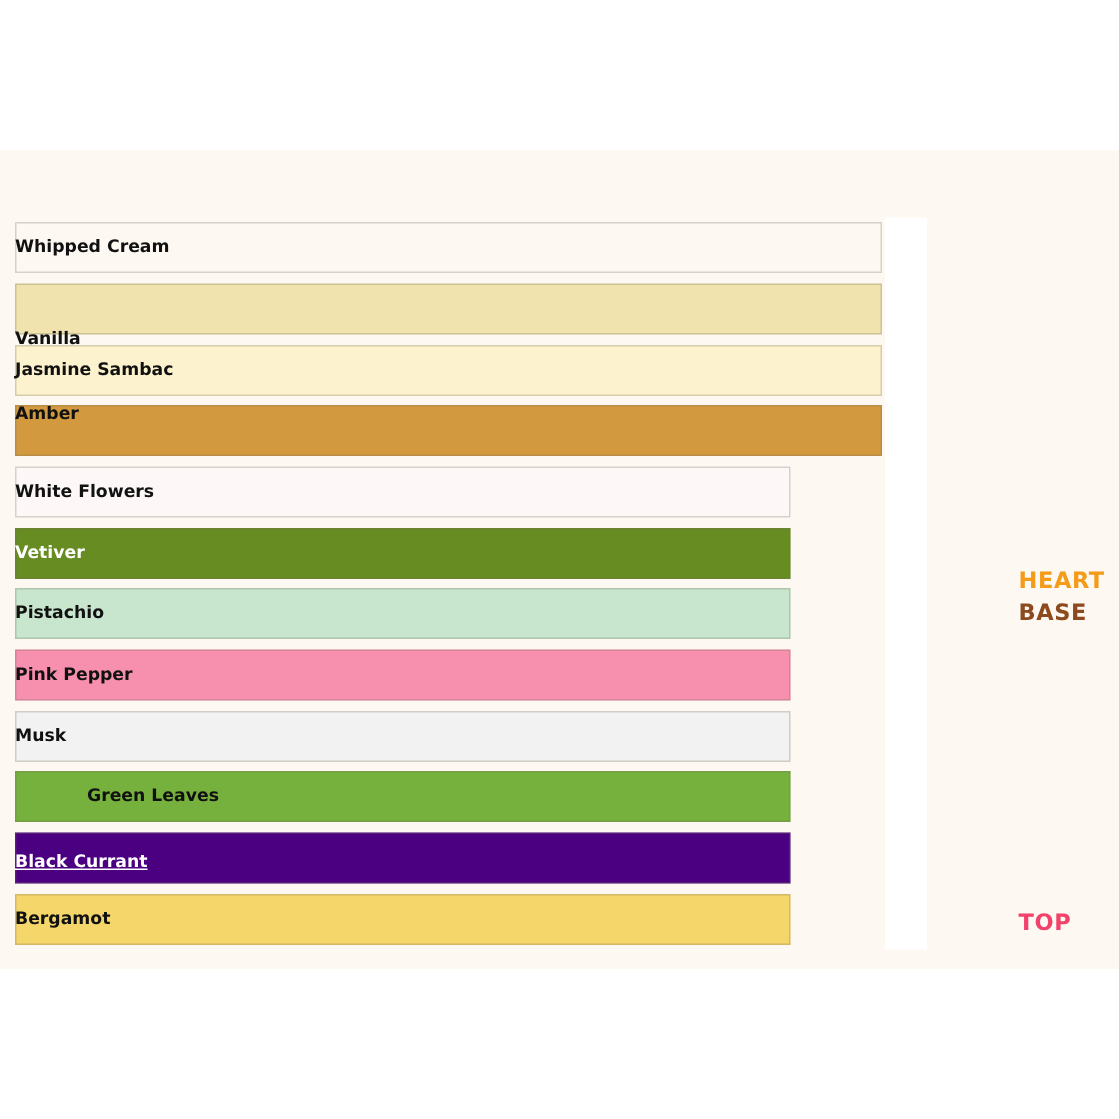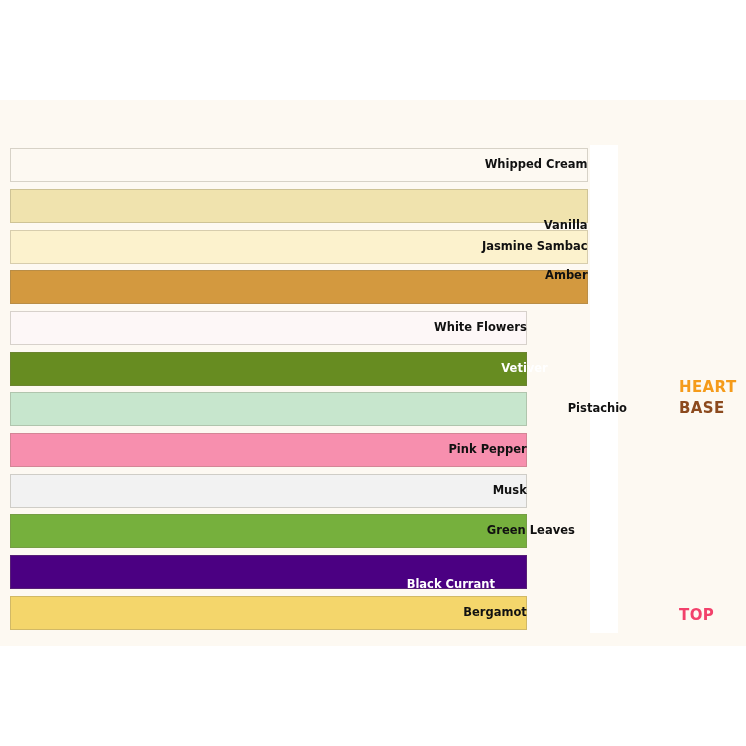--- a/index.html
+++ b/index.html
@@ -62,21 +62,21 @@
     position: absolute;
     left: 0px;
     box-sizing: border-box;
     border: 1px solid rgba(120,110,90,0.28);
   }
   .bar-label {
     position: absolute;
     left: 0px;
     font-size: 11.5px;
     font-weight: bold;
-    text-align: right;
+    text-align: left;
     white-space: nowrap;
     line-height: 1;
   }
 
   
   .group-label {
     position: absolute;
     font-size: 15px;
     font-weight: bold;
     letter-spacing: 0.4px;
@@ -96,31 +96,31 @@
         <div class="bar-label" style="width: 577.6px; top: 14.3333px; color: rgb(17, 17, 17);">Whipped Cream</div>
         <div class="bar" style="top: 44.1233px; width: 577.6px; height: 33.7533px; background: rgb(240, 227, 174);"></div>
         <div class="bar-label" style="width: 577.6px; top: 43px; color: rgb(17, 17, 17); margin-top: 32px;">Vanilla</div>
         <div class="bar" style="top: 84.79px; width: 577.6px; height: 33.7533px; background: rgb(252, 242, 205);"></div>
         <div class="bar-label" style="width: 577.6px; top: 95.6667px; color: rgb(17, 17, 17);">Jasmine Sambac</div>
         <div class="bar" style="top: 125.457px; width: 577.6px; height: 33.7533px; background: rgb(211, 153, 63);"></div>
         <div class="bar-label" style="width: 577.6px; top: 125px; color: rgb(17, 17, 17);">Amber</div>
         <div class="bar" style="top: 166.123px; width: 516.8px; height: 33.7533px; background: rgb(253, 247, 247);"></div>
         <div class="bar-label" style="width: 516.8px; top: 177px; color: rgb(17, 17, 17);">White Flowers</div>
         <div class="bar" style="top: 206.79px; width: 516.8px; height: 33.7533px; background: rgb(103, 140, 33);"></div>
-        <div class="bar-label" style="width: 516.8px; top: 217.667px; color: rgb(255, 255, 255); padding-left: 21px;">Vetiver</div>
+        <div class="bar-label" style="width: 516.8px; top: 217.667px; color: rgb(255, 255, 255);">Vetiver</div>
         <div class="bar" style="top: 247.457px; width: 516.8px; height: 33.7533px; background: rgb(199, 230, 205);"></div>
         <div class="bar-label" style="width: 617px; top: 258.333px; color: rgb(17, 17, 17);">Pistachio</div>
         <div class="bar" style="top: 288.123px; width: 516.8px; height: 33.7533px; background: rgb(247, 143, 174);"></div>
         <div class="bar-label" style="width: 516.8px; top: 299px; color: rgb(17, 17, 17);">Pink Pepper</div>
         <div class="bar" style="top: 328.79px; width: 516.8px; height: 33.7533px; background: rgb(242, 242, 242);"></div>
         <div class="bar-label" style="width: 516.8px; top: 339.667px; color: rgb(17, 17, 17);">Musk</div>
         <div class="bar" style="top: 369.457px; width: 516.8px; height: 33.7533px; background: rgb(118, 176, 61);"></div>
         <div class="bar-label" style="width: 516.8px; top: 380.333px; color: rgb(17, 17, 17); padding-left: 48px;">Green Leaves</div>
         <div class="bar" style="top: 410.123px; width: 516.8px; height: 33.7533px; background: rgb(75, 0, 130);"></div>
-        <div class="bar-label" style="width: 485px; top: 434px; color: rgb(255, 255, 255);">Black Currant</div>
+        <div class="bar-label" style="width: 485px; top: 424px; color: rgb(255, 255, 255); text-decoration: underline;">Black Currant</div>
         <div class="bar" style="top: 450.79px; width: 516.8px; height: 33.7533px; background: rgb(244, 214, 107);"></div>
         <div class="bar-label" style="width: 516.8px; top: 461.667px; color: rgb(17, 17, 17);">Bergamot</div>
       </div>
   </div>
 
   <div class="group-label" style="left:679px; top:278px; color:#f59b1a;">HEART</div>
 
   <div class="group-label" style="left:679px; top:299px; color:#8c4a1e;">BASE</div>
 
   <div class="group-label" style="left:679px; top:506px; color:#f2416b;">TOP</div>

